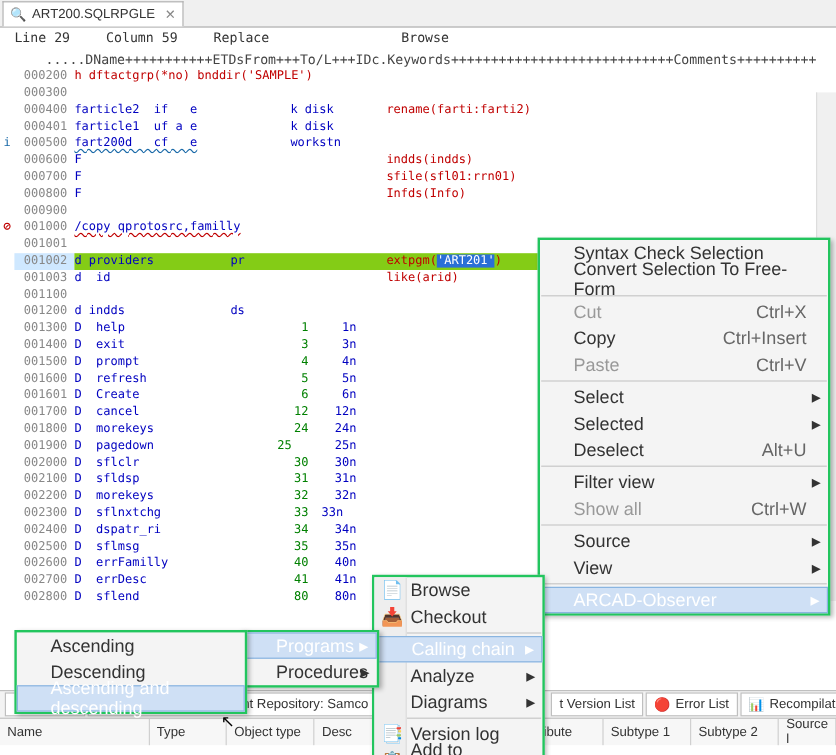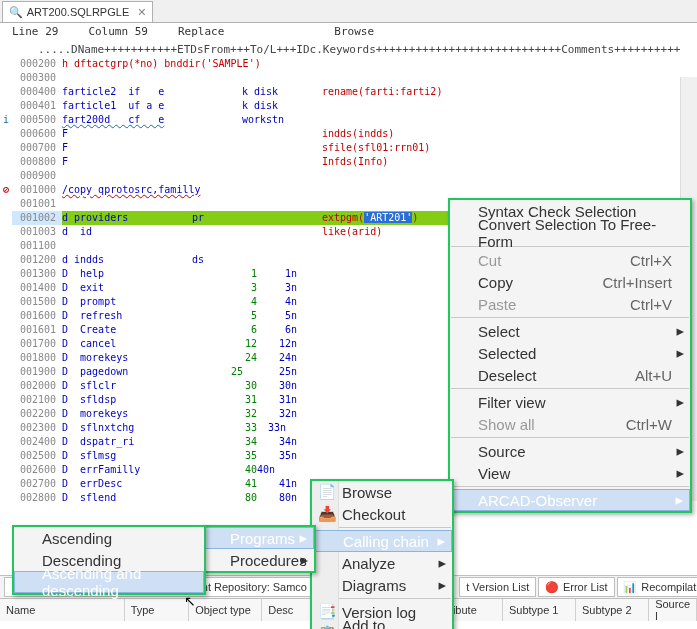--- a/index.html
+++ b/index.html
@@ -86,21 +86,21 @@
 <div class="line"><span class="gut"></span><span class="lno">001601</span><span class="code"><span class="blue" style="display:inline-block;width:155px">D  Create</span><span class="green" style="display:inline-block;width:40px;text-align:right">6</span><span class="blue" style="display:inline-block;width:40px;text-align:right">6n</span></span></div>
 <div class="line"><span class="gut"></span><span class="lno">001700</span><span class="code"><span class="blue" style="display:inline-block;width:155px">D  cancel</span><span class="green" style="display:inline-block;width:40px;text-align:right">12</span><span class="blue" style="display:inline-block;width:40px;text-align:right">12n</span></span></div>
 <div class="line"><span class="gut"></span><span class="lno">001800</span><span class="code"><span class="blue" style="display:inline-block;width:155px">D  morekeys</span><span class="green" style="display:inline-block;width:40px;text-align:right">24</span><span class="blue" style="display:inline-block;width:40px;text-align:right">24n</span></span></div>
 <div class="line"><span class="gut"></span><span class="lno">001900</span><span class="code"><span class="blue" style="display:inline-block;width:155px">D  pagedown</span><span class="green" style="display:inline-block;width:40px;text-align:center">25</span><span class="blue" style="display:inline-block;width:40px;text-align:right">25n</span></span></div>
 <div class="line"><span class="gut"></span><span class="lno">002000</span><span class="code"><span class="blue" style="display:inline-block;width:155px">D  sflclr</span><span class="green" style="display:inline-block;width:40px;text-align:right">30</span><span class="blue" style="display:inline-block;width:40px;text-align:right">30n</span></span></div>
 <div class="line"><span class="gut"></span><span class="lno">002100</span><span class="code"><span class="blue" style="display:inline-block;width:155px">D  sfldsp</span><span class="green" style="display:inline-block;width:40px;text-align:right">31</span><span class="blue" style="display:inline-block;width:40px;text-align:right">31n</span></span></div>
 <div class="line"><span class="gut"></span><span class="lno">002200</span><span class="code"><span class="blue" style="display:inline-block;width:155px">D  morekeys</span><span class="green" style="display:inline-block;width:40px;text-align:right">32</span><span class="blue" style="display:inline-block;width:40px;text-align:right">32n</span></span></div>
 <div class="line"><span class="gut"></span><span class="lno">002300</span><span class="code"><span class="blue" style="display:inline-block;width:155px">D  sflnxtchg</span><span class="green" style="display:inline-block;width:40px;text-align:right">33</span><span class="blue" style="display:inline-block;width:40px;text-align:center">33n</span></span></div>
 <div class="line"><span class="gut"></span><span class="lno">002400</span><span class="code"><span class="blue" style="display:inline-block;width:155px">D  dspatr_ri</span><span class="green" style="display:inline-block;width:40px;text-align:right">34</span><span class="blue" style="display:inline-block;width:40px;text-align:right">34n</span></span></div>
 <div class="line"><span class="gut"></span><span class="lno">002500</span><span class="code"><span class="blue" style="display:inline-block;width:155px">D  sflmsg</span><span class="green" style="display:inline-block;width:40px;text-align:right">35</span><span class="blue" style="display:inline-block;width:40px;text-align:right">35n</span></span></div>
-<div class="line"><span class="gut"></span><span class="lno">002600</span><span class="code"><span class="blue" style="display:inline-block;width:155px">D  errFamilly</span><span class="green" style="display:inline-block;width:40px;text-align:right">40</span><span class="blue" style="display:inline-block;width:40px;">40n</span></span></div>
+<div class="line"><span class="gut"></span><span class="lno">002600</span><span class="code"><span class="blue" style="display:inline-block;width:155px">D  errFamilly</span><span class="green" style="display:inline-block;width:40px;text-align:right">40</span><span class="blue" style="display:inline-block;width:40px;text-align:right">40n</span></span></div>
 <div class="line"><span class="gut"></span><span class="lno">002700</span><span class="code"><span class="blue" style="display:inline-block;width:155px">D  errDesc</span><span class="green" style="display:inline-block;width:40px;text-align:right">41</span><span class="blue" style="display:inline-block;width:40px;text-align:right">41n</span></span></div>
 <div class="line"><span class="gut"></span><span class="lno">002800</span><span class="code"><span class="blue" style="display:inline-block;width:155px">D  sflend</span><span class="green" style="display:inline-block;width:40px;text-align:right">80</span><span class="blue" style="display:inline-block;width:40px;text-align:right">80n</span></span></div>
 
 </div>
 
 <div class="ctxmenu" style="left:448px;top:198px;width:240px">
   <div class="mi">
       <span>Syntax Check Selection</span>
     </div>
   <div class="mi">

